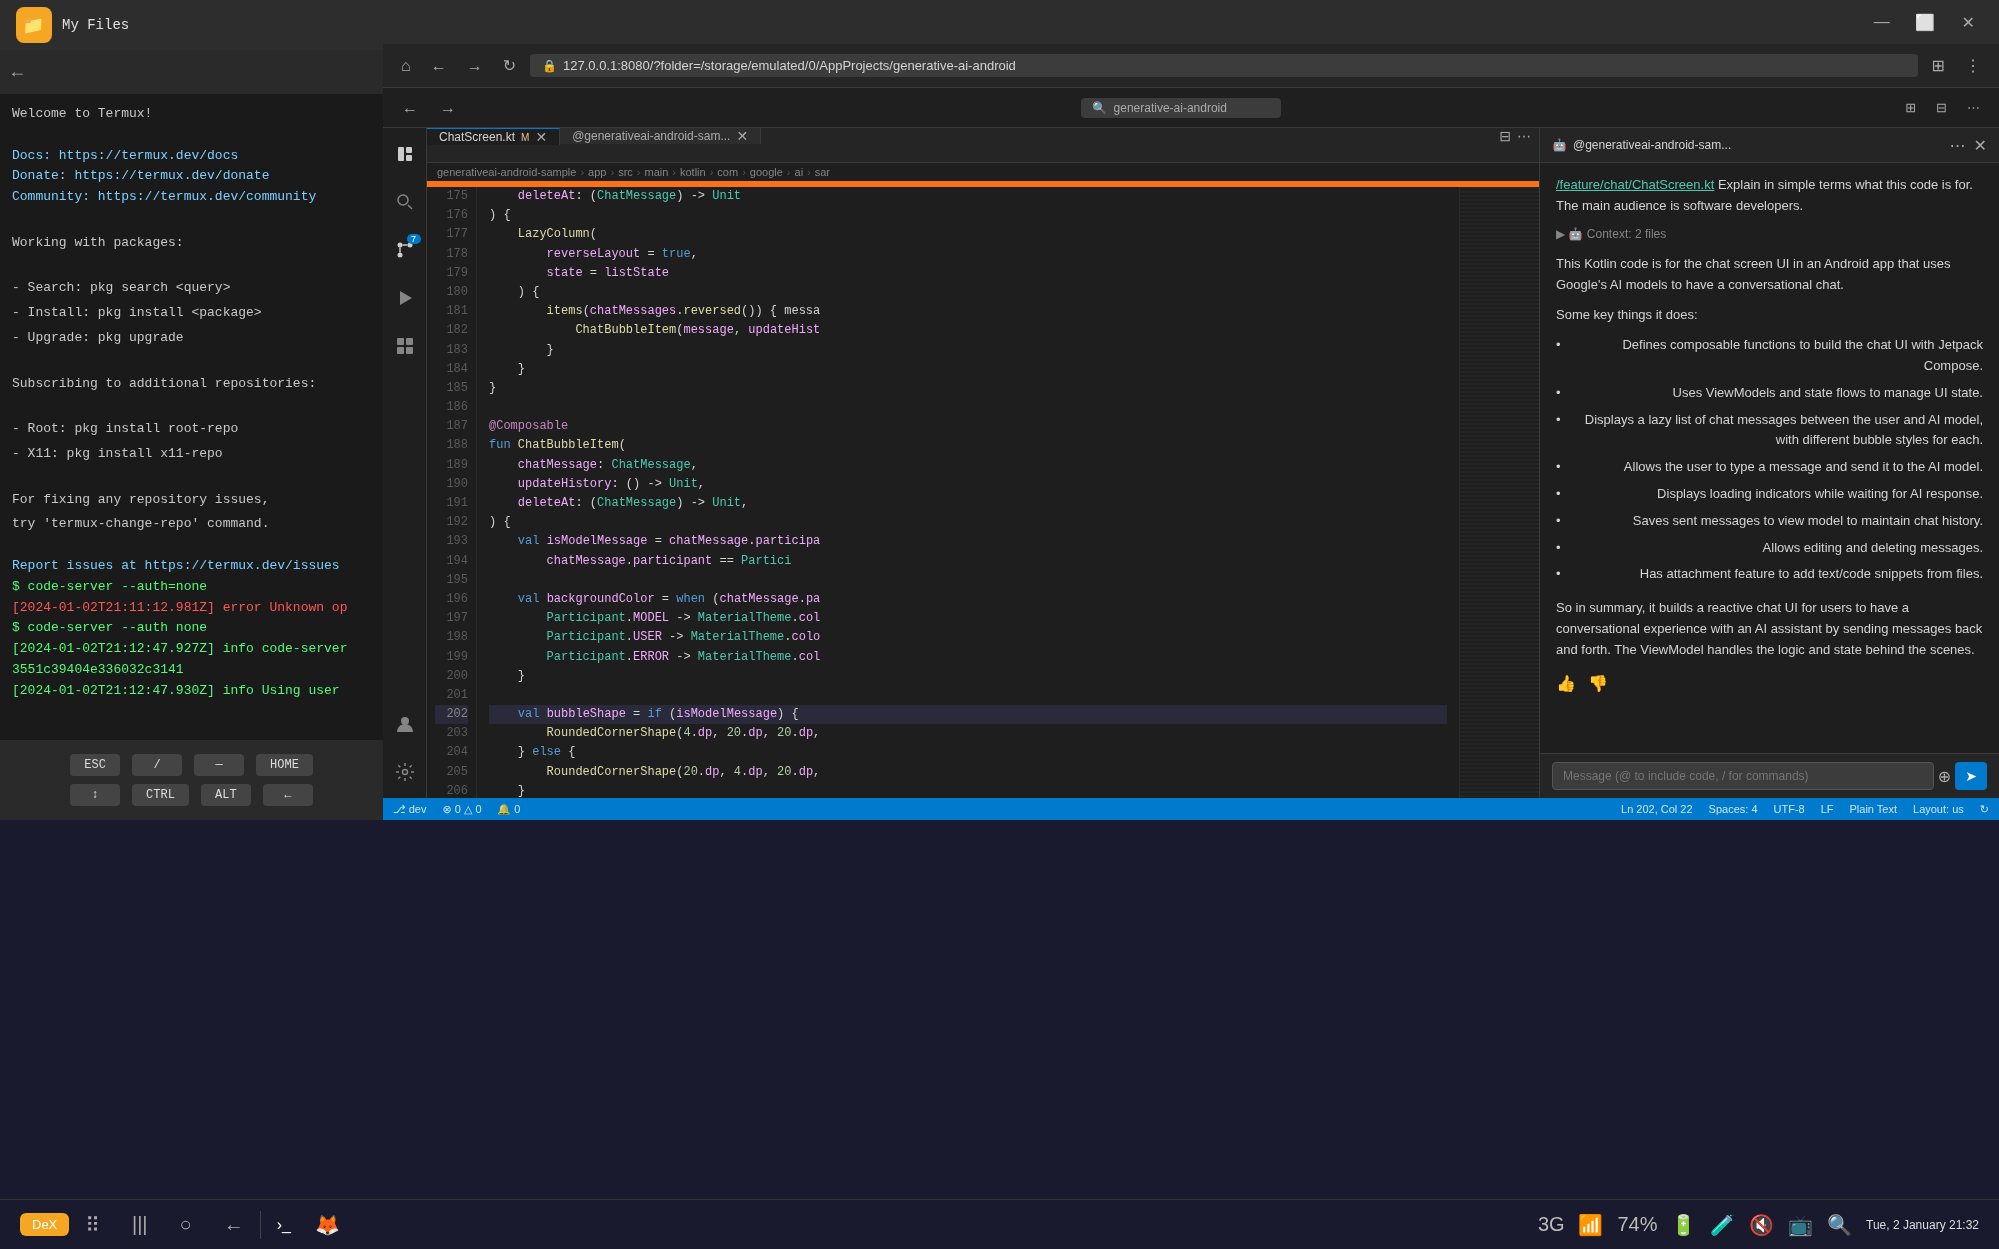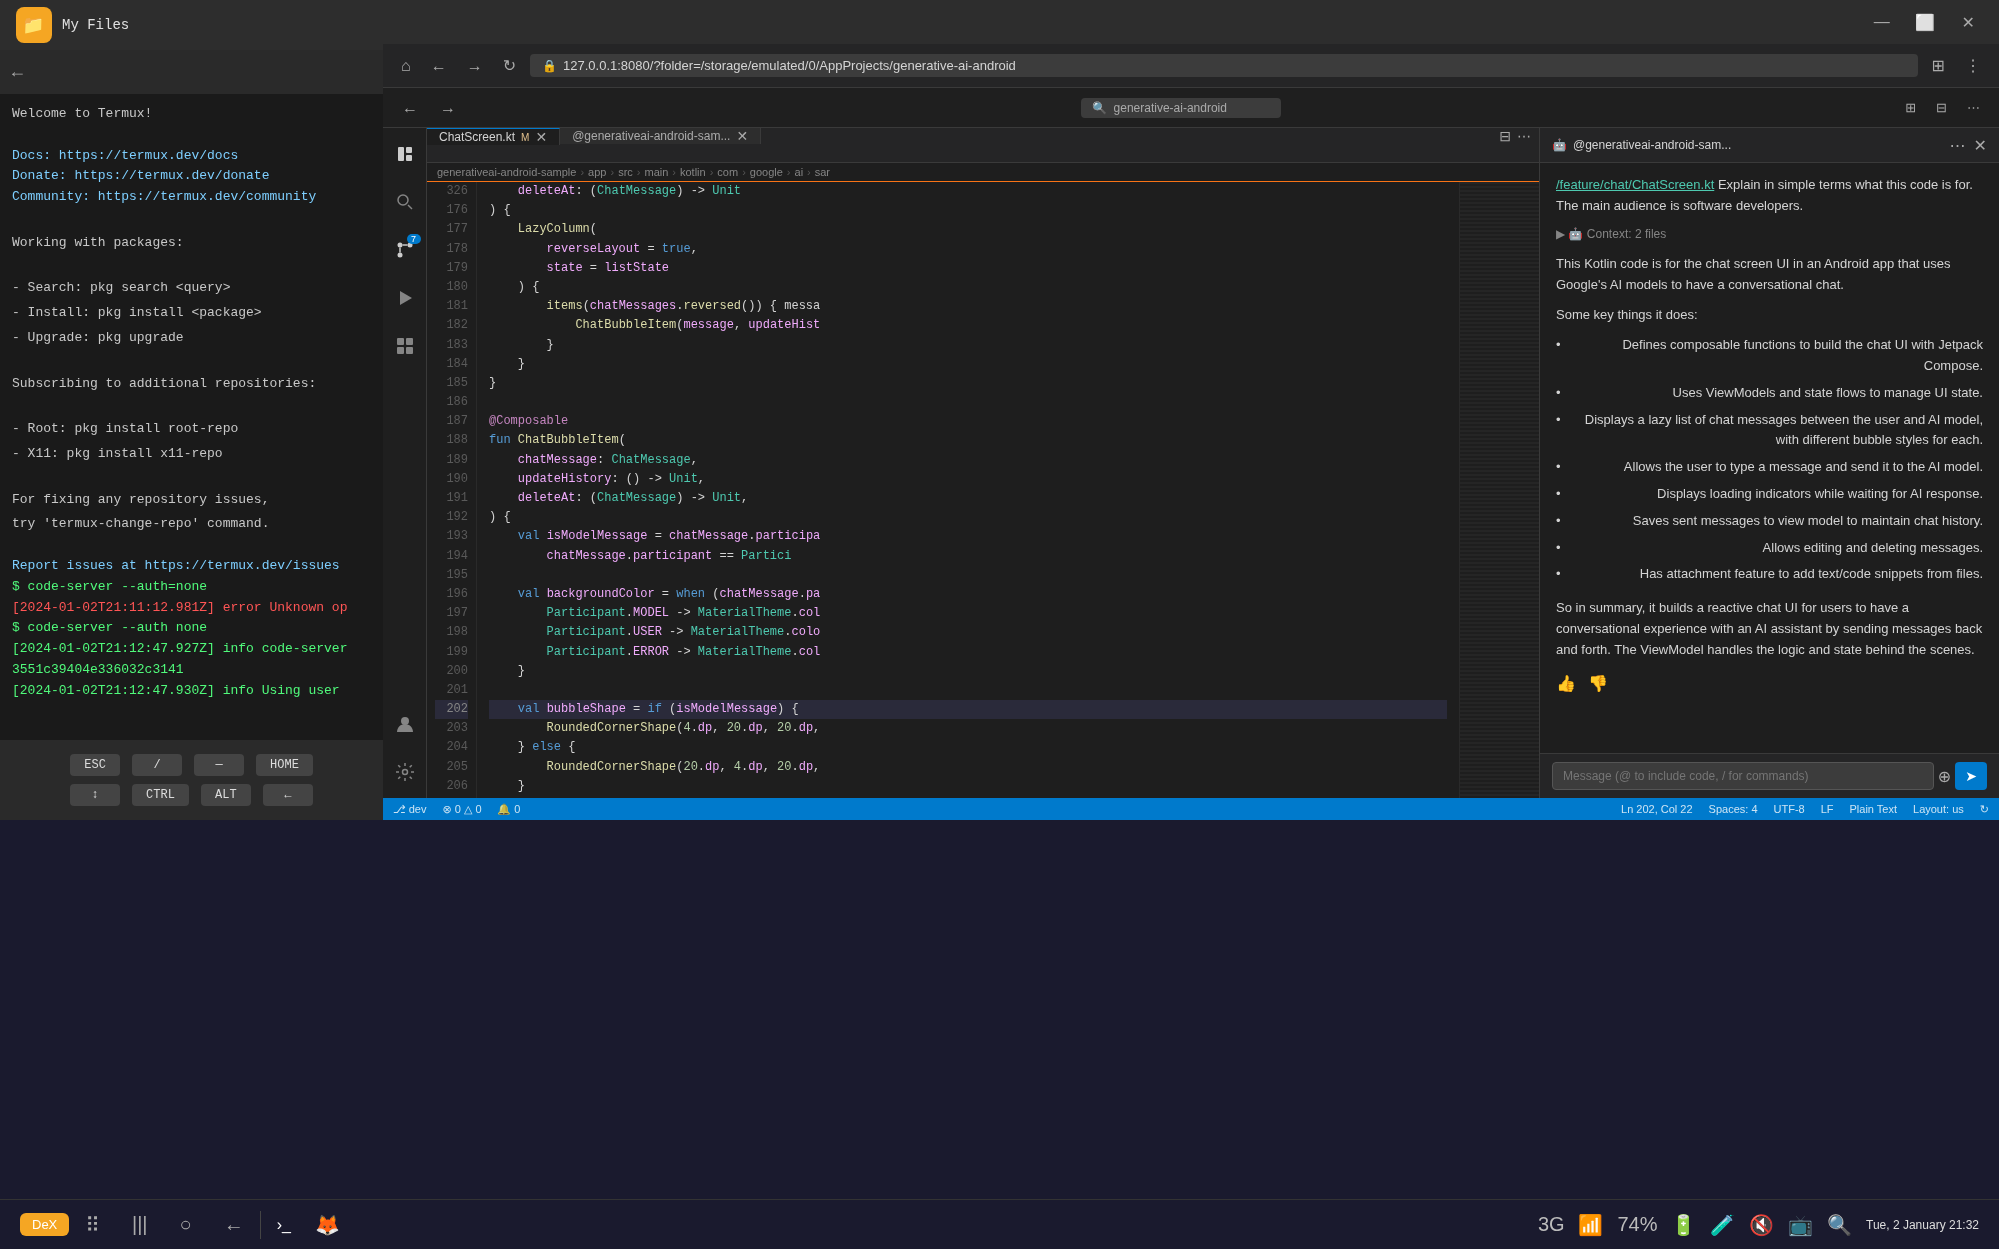--- a/index.html
+++ b/index.html
@@ -225,21 +225,21 @@
     }
     .tab-close { color: #aaa; font-size: 14px; }
     .tab-modified { color: #e2c08d; font-size: 10px; }
 
     
     .breadcrumb {
       background: #1e1e1e;
       padding: 3px 10px;
       font-size: 11px;
       color: #858585;
-      border-bottom: 1px solid #f97316;
+      border-bottom: 6px solid #f97316;
       display: flex;
       align-items: center;
       gap: 4px;
     }
     .breadcrumb span { color: #858585; }
     .breadcrumb .sep { color: #555; }
 
     
     .code-editor {
       display: flex;
@@ -641,21 +641,21 @@
         <span class="sep">›</span>
         <span>google</span>
         <span class="sep">›</span>
         <span>ai</span>
         <span class="sep">›</span>
         <span>sar</span>
       </div>
 
       <div class="code-editor">
         <div class="line-numbers">
-          <div>326</div>
+          <div>175</div>
             <div>176</div>
             <div>177</div>
             <div>178</div>
             <div>179</div>
           <div>180</div>
             <div>181</div>
             <div>182</div>
             <div>183</div>
             <div>184</div>
           <div>185</div>

